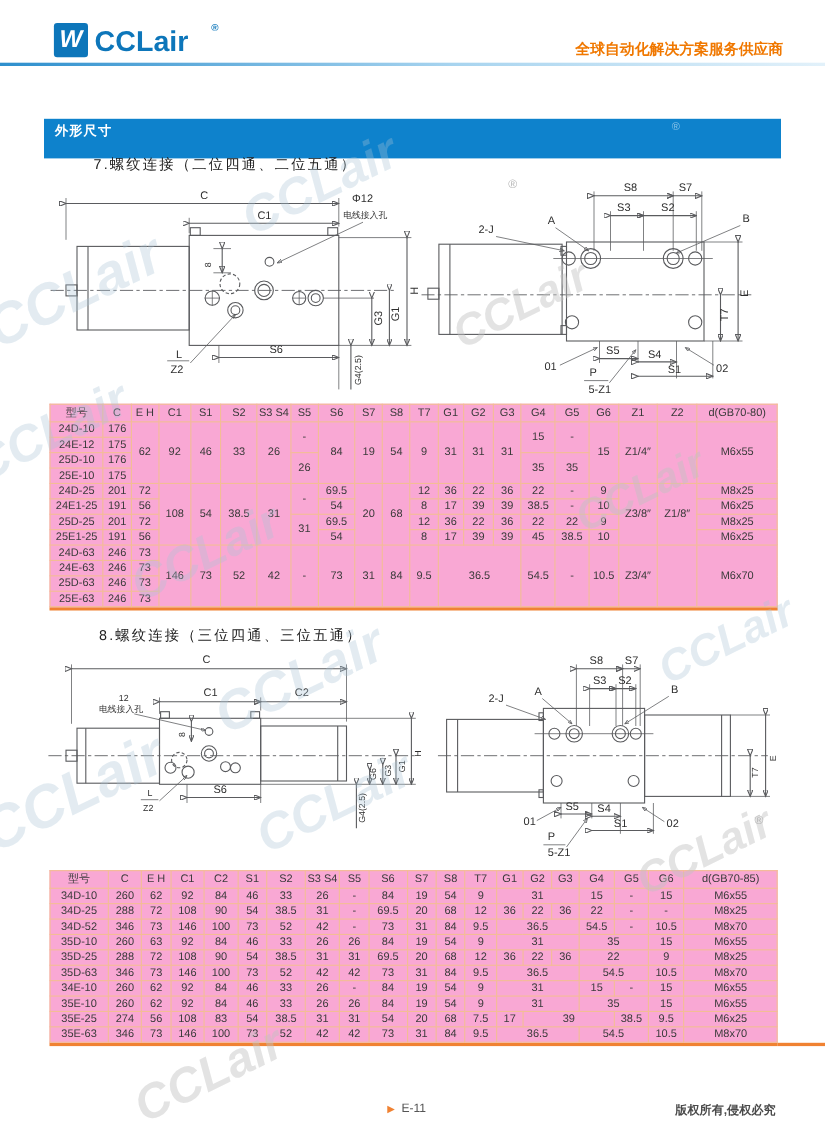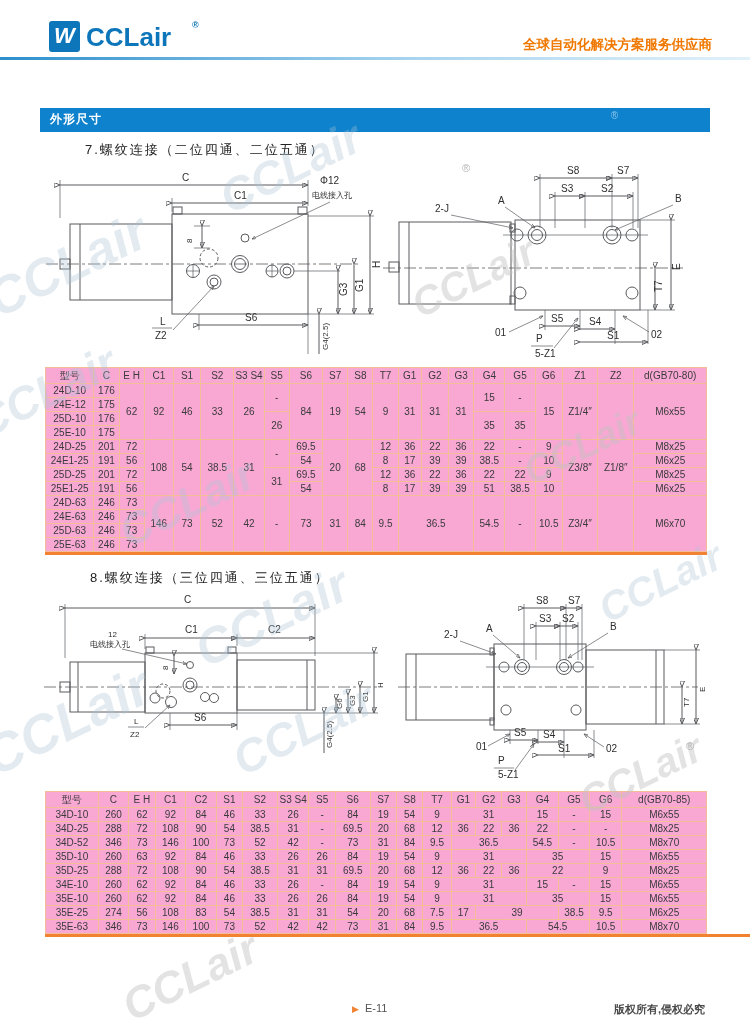--- a/index.html
+++ b/index.html
@@ -7,21 +7,21 @@
        font-family:"Liberation Sans","DejaVu Sans",sans-serif;color:#333;}
   .abs{position:absolute;}
   
   .logo-box{left:49px;top:21px;width:31px;height:31px;background:#0d76ba;border-radius:3px;
             color:#fff;font-weight:bold;font-style:italic;font-size:22px;text-align:center;line-height:30px;}
   .logo-text{left:86px;top:22px;font-size:26px;font-weight:bold;color:#0d76ba;letter-spacing:0px;}
   .logo-reg{left:192px;top:20px;font-size:9px;color:#0d76ba;font-weight:bold;}
   .tagline{right:38px;top:36px;font-size:13.5px;font-weight:bold;color:#f07800;}
   .blue-line{left:0;top:57px;width:750px;height:3px;background:linear-gradient(to right,#2d8fcd,#a8d4ef 55%,#e2f1fa);}
   
-  .sec-bar{left:40px;top:108px;width:670px;height:24px;background:#0e82cc;}
+  .sec-bar{left:40px;top:108px;width:670px;height:36px;background:#0e82cc;}
   .sec-bar .t{position:absolute;left:10px;top:3px;font-size:12px;font-weight:bold;color:#fff;letter-spacing:1px;}
   .sec-bar .r{position:absolute;right:92px;top:2px;font-size:10px;color:#8ec6ea;}
   .sec-title{font-size:13px;color:#222;letter-spacing:2px;font-weight:500;}
   
   .draw line,.draw path,.draw rect,.draw circle,.draw polyline{stroke:#5a5b5e;fill:none;stroke-width:1;}
   .draw text{fill:#2e2e2e;font-size:10px;stroke:none;font-family:"Liberation Sans","DejaVu Sans",sans-serif;}
   .draw .sm{font-size:8px;}
   .draw .cl{stroke-dasharray:12 3 3 3;stroke-width:0.8;}
   .draw .dsh{stroke-dasharray:3 2;}
   .draw .thin{stroke-width:0.7;}
@@ -343,21 +343,21 @@
         </tr>
         <tr>
           <td>25E1-25</td>
           <td>191</td>
           <td>56</td>
           <td>54</td>
           <td>8</td>
           <td>17</td>
           <td>39</td>
           <td>39</td>
-          <td>51</td>
+          <td>45</td>
           <td>38.5</td>
           <td>10</td>
           <td>M6x25</td>
         </tr>
         <tr>
           <td>24D-63</td>
           <td>246</td>
           <td>73</td>
           <td rowspan="4">146</td>
           <td rowspan="4">73</td>
@@ -682,20 +682,39 @@
           <td>68</td>
           <td>12</td>
           <td>36</td>
           <td>22</td>
           <td>36</td>
           <td colspan="2">22</td>
           <td>9</td>
           <td>M8x25</td>
         </tr>
         <tr>
+          <td>35D-63</td>
+          <td>346</td>
+          <td>73</td>
+          <td>146</td>
+          <td>100</td>
+          <td>73</td>
+          <td>52</td>
+          <td>42</td>
+          <td>42</td>
+          <td>73</td>
+          <td>31</td>
+          <td>84</td>
+          <td>9.5</td>
+          <td colspan="3">36.5</td>
+          <td colspan="2">54.5</td>
+          <td>10.5</td>
+          <td>M8x70</td>
+        </tr>
+        <tr>
           <td>34E-10</td>
           <td>260</td>
           <td>62</td>
           <td>92</td>
           <td>84</td>
           <td>46</td>
           <td>33</td>
           <td>26</td>
           <td>-</td>
           <td>84</td>

